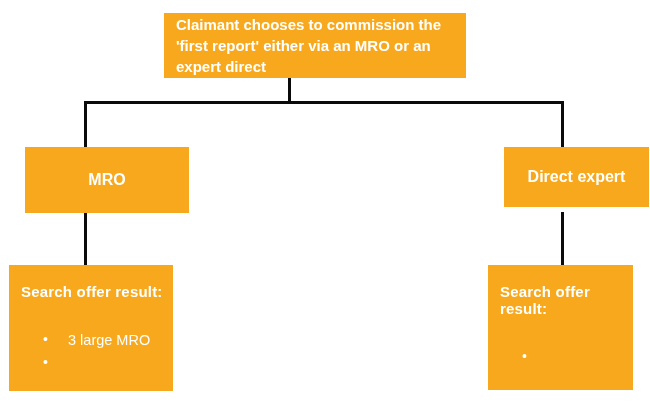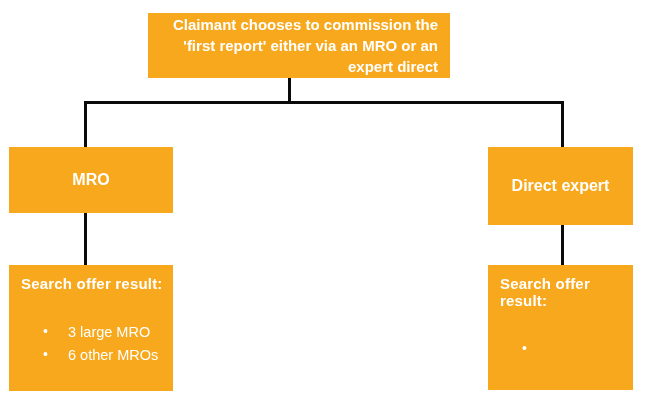--- a/index.html
+++ b/index.html
@@ -14,36 +14,37 @@
   .node {
     position: absolute;
     background: #F8A81C;
     color: #ffffff;
     box-sizing: border-box;
   }
   .node.centered {
     display: flex;
     align-items: center;
     justify-content: center;
-    text-align: right;
+    text-align: left;
+    margin-left: 16px;
   }
   .node-root {
     left: 148px; top: 13px; width: 302px; height: 65px;
     font-size: 15px; font-weight: bold; line-height: 21px;
     padding: 0 12px;
   }
   .node-branch-left  { left: 9px;   top: 147px; width: 164px; height: 66px; }
-  .node-branch-right { left: 488px; top: 147px; width: 145px; height: 78px; }
+  .node-branch-right { left: 488px; top: 147px; width: 145px; height: 60px; }
   .node-branch-left, .node-branch-right {
     font-size: 16px; font-weight: bold;
   }
   .node-result-left  { left: 9px;   top: 265px; width: 164px; height: 126px; }
   .node-result-right { left: 488px; top: 265px; width: 145px; height: 125px; }
   .node-result-left, .node-result-right {
-    padding: 10px 10px 0 12px;
+    padding: 18px 10px 0 12px;
   }
   .result-heading {
     font-size: 15px;
     font-weight: bold;
     letter-spacing: 0.2px;
   }
   ul.result-list {
     list-style: none;
     margin: 30px 0 0 22px;
     padding: 0;
@@ -98,21 +99,20 @@
 
   <div class="node node-result-left">
     <div class="result-heading">Search offer result:</div>
     <ul class="result-list">
       <li>
         <span class="bullet">•</span>
         <span>3 large MRO</span>
       </li>
       <li>
         <span class="bullet">•</span>
-        <span>6 other MROs</span>
       </li>
     </ul>
   </div>
 
   <div class="node node-result-right">
     <div class="result-heading">Search offer result:</div>
     <ul class="result-list">
       <li>
         <span class="bullet">•</span>
       </li>

